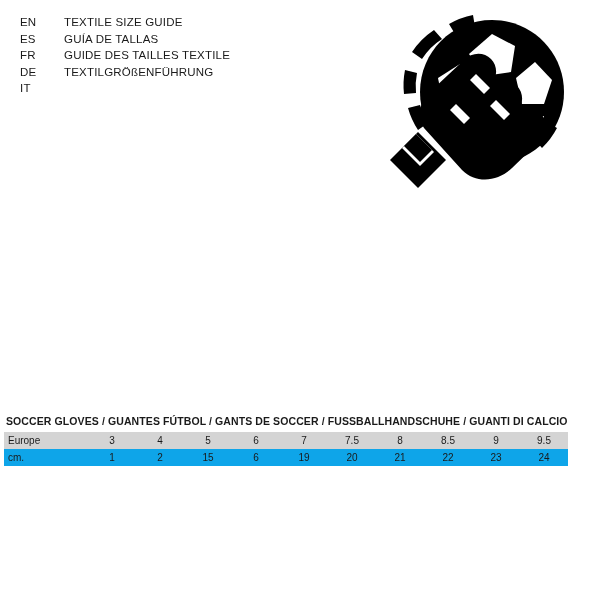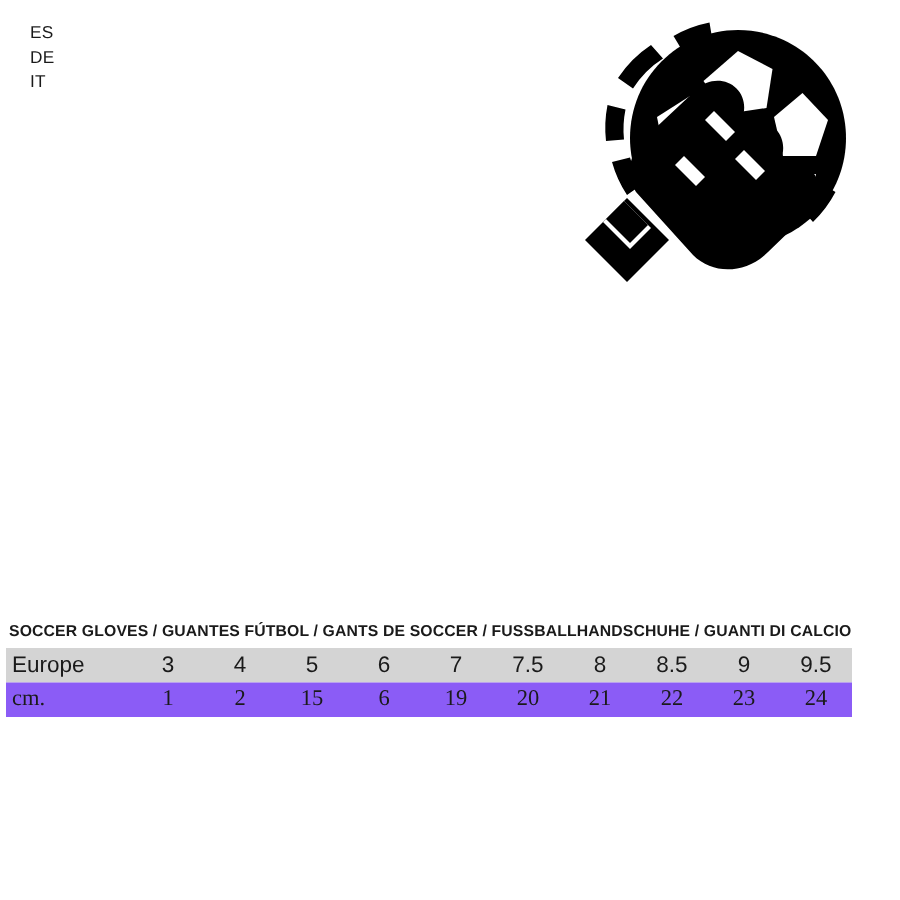--- a/index.html
+++ b/index.html
@@ -67,50 +67,59 @@
     padding: 0 0 5px 2px;
     white-space: nowrap;
   }
   table {
     border-collapse: collapse;
     width: 100%;
     table-layout: fixed;
   }
   td {
     padding: 3px 2px 3px 2px;
-    font-size: 15px;
+    font-size: 10px;
     text-align: center;
     font-weight: 400;
   }
   td.rowlabel {
     text-align: left;
     padding-left: 4px;
     width: 78px;
   }
   tr.shaded td {
     background: #d4d4d4;
   }
   tr.plain td {
-    background: #8b5cf6;
-    font-family: Liberation Serif, serif;
+    background: #0ea5e9;
   }
 </style>
 </head>
 <body>
 
 <div id="legend">
 
+  <div class="legend-row">
+    <span class="legend-code">EN</span>
+    <span class="legend-label">TEXTILE SIZE GUIDE</span>
+  </div>
 
   <div class="legend-row">
     <span class="legend-code">ES</span>
-  </div>
-
+    <span class="legend-label">GUÍA DE TALLAS</span>
+  </div>
+
+  <div class="legend-row">
+    <span class="legend-code">FR</span>
+    <span class="legend-label">GUIDE DES TAILLES TEXTILE</span>
+  </div>
 
   <div class="legend-row">
     <span class="legend-code">DE</span>
+    <span class="legend-label">TEXTILGRÖßENFÜHRUNG</span>
   </div>
 
   <div class="legend-row">
     <span class="legend-code">IT</span>
   </div>
 
 </div>
 
 <div id="illustration">
   <svg viewBox="0 0 210 185" xmlns="http://www.w3.org/2000/svg" aria-hidden="true">

